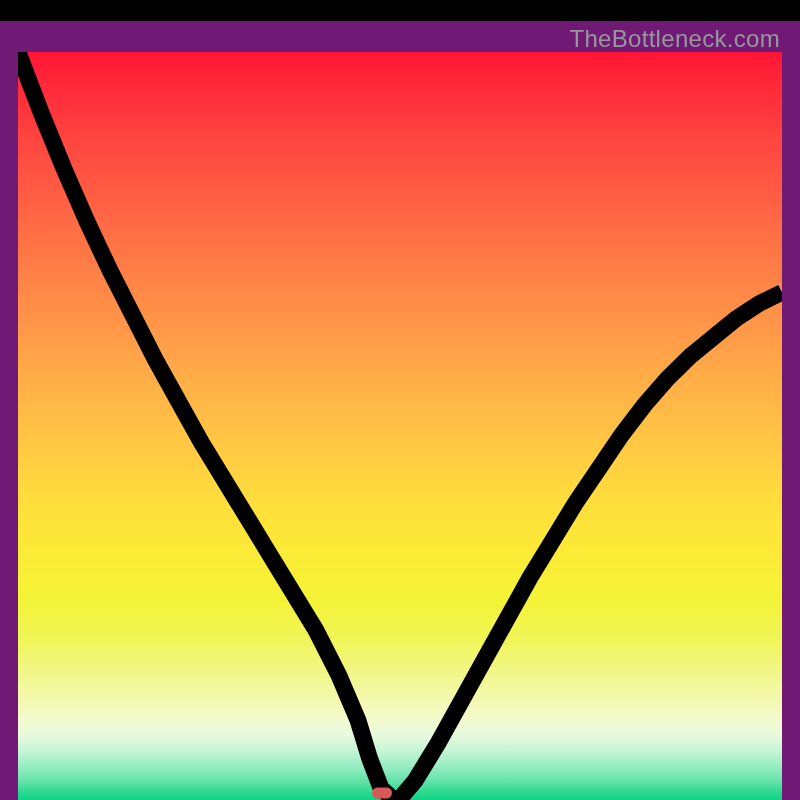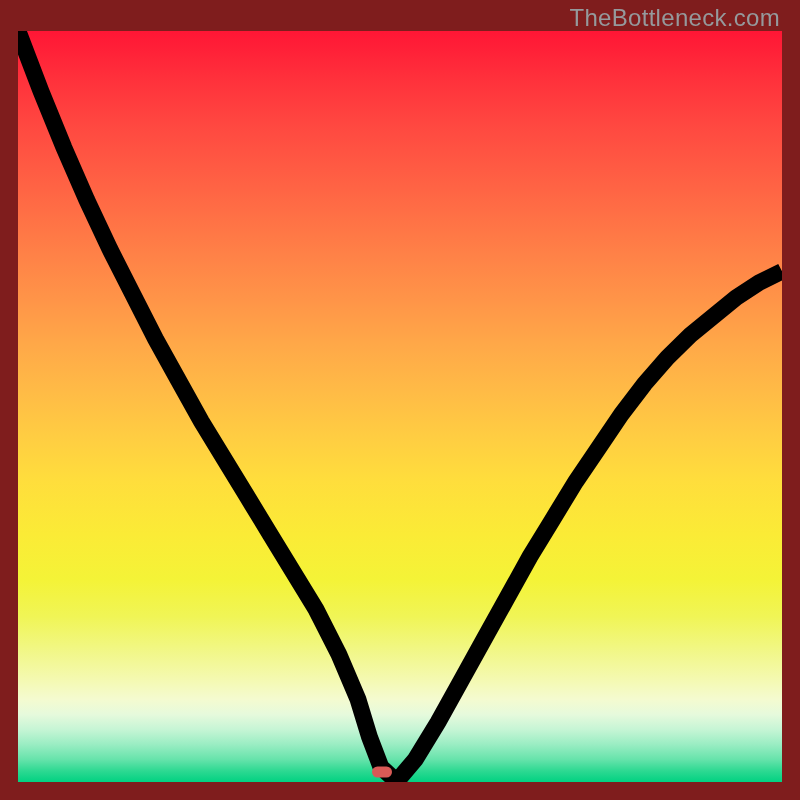--- a/index.html
+++ b/index.html
@@ -7,21 +7,22 @@
     padding: 0;
     width: 800px;
     height: 800px;
     background: #000;
     position: relative;
     font-family: Arial, Helvetica, sans-serif;
   }
   .outer {
     position: absolute;
     inset: 0;
-    background: #7f1d1d;
+    background: #701a75;
+    margin-top: 21px;
   }
   .plot-area {
     position: absolute;
     left: 18px;
     top: 31px;
     width: 764px;
     height: 751px;
     background: linear-gradient(to bottom,
       #ff1635 0%,
       #ff2f3b 6%,

